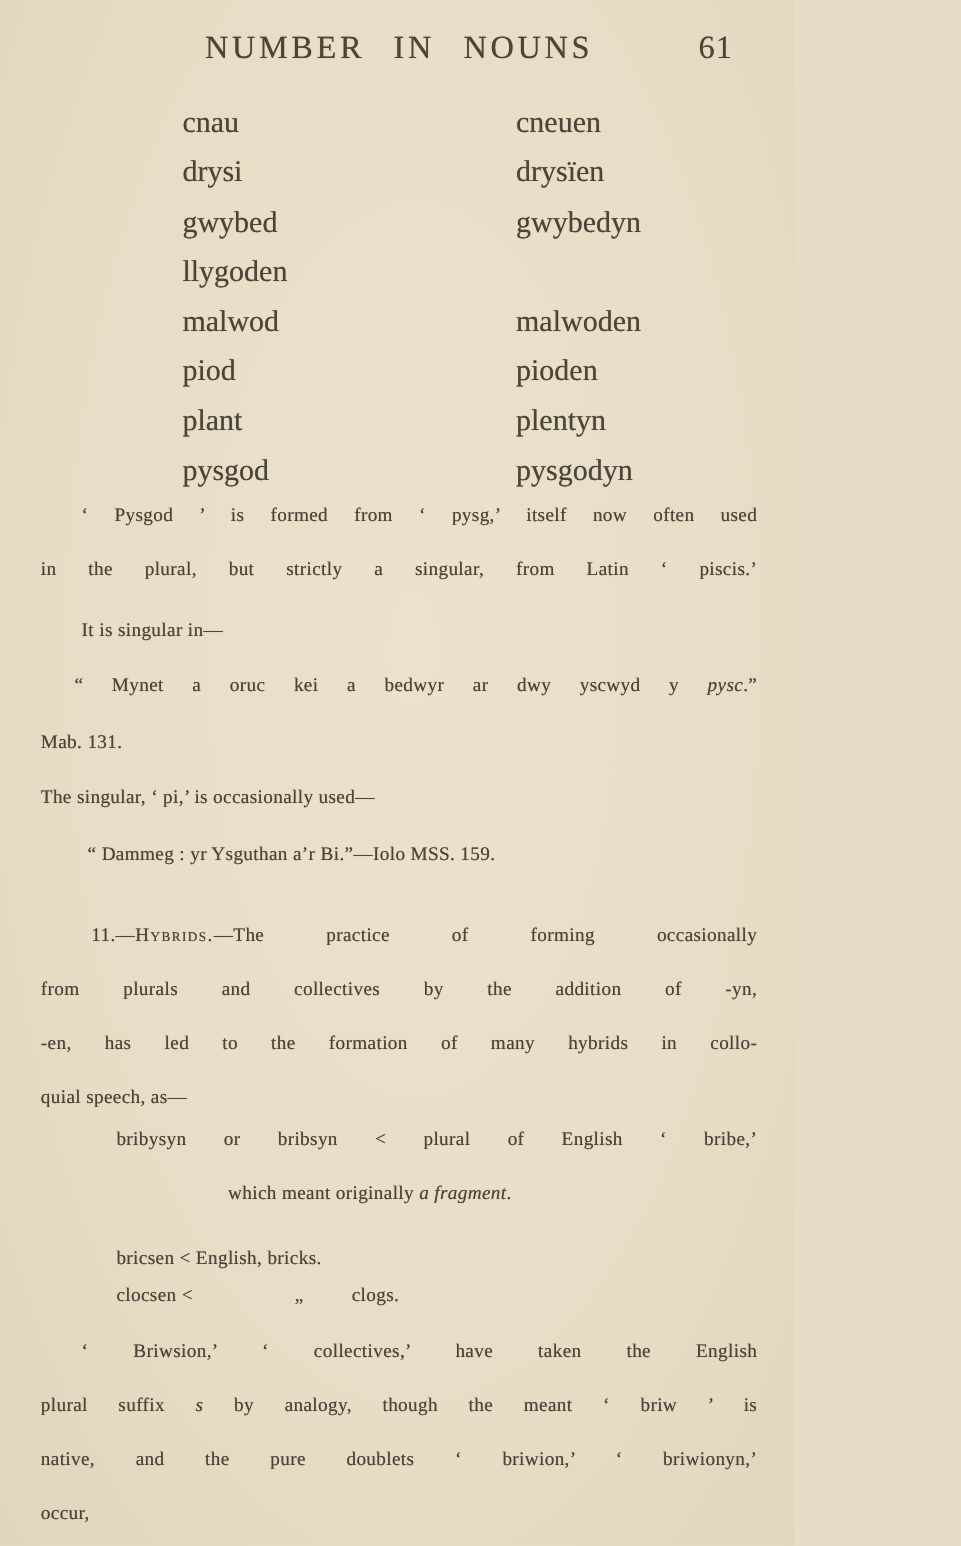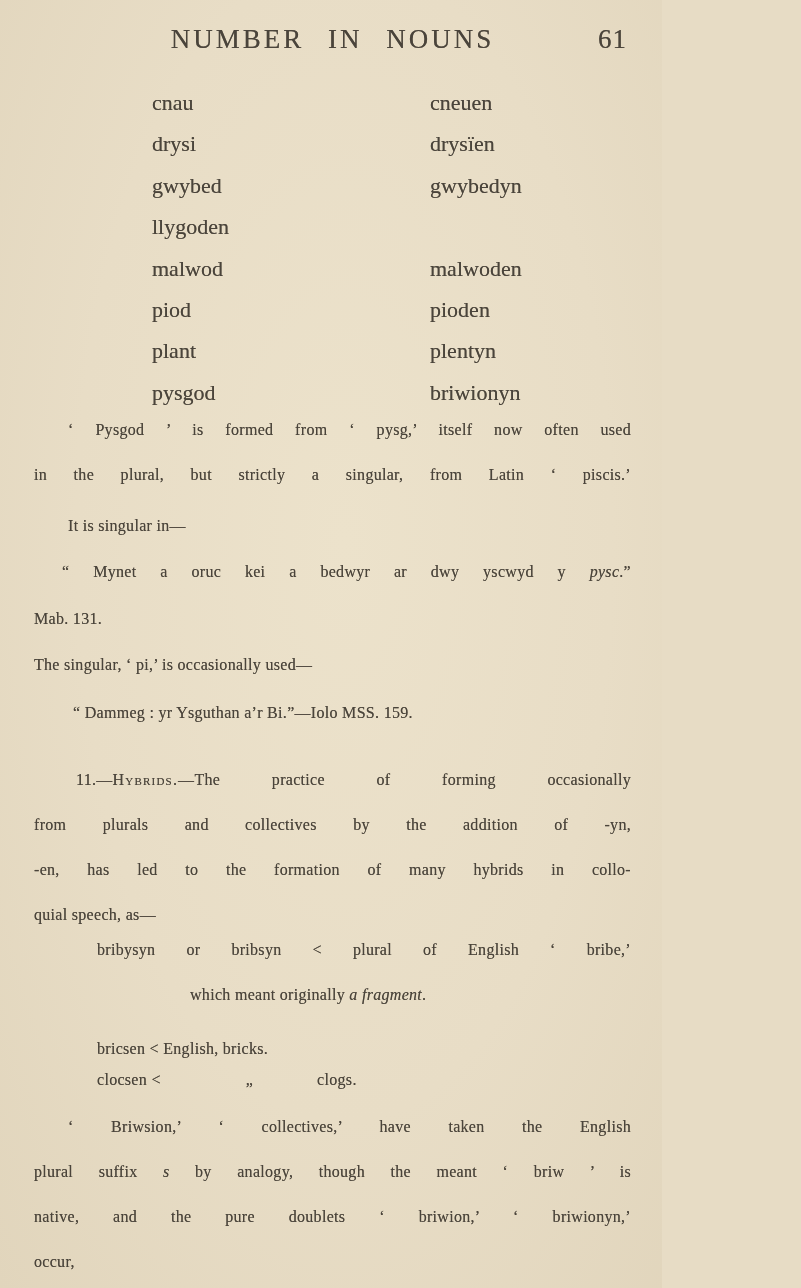--- a/index.html
+++ b/index.html
@@ -23,28 +23,28 @@
   .hdr{
     position:relative;
     text-align:center;
     font-size:27px;
     line-height:34px;
     letter-spacing:3px;
     word-spacing:14px;
   }
   .hdr-num{
     position:absolute;
-    right:4px;top:0;
+    right:20px;top:0;
     letter-spacing:1px;
     word-spacing:normal;
   }
   
   .wordlist{
     margin:26px 0 0 118px;
-    font-size:22px;
+    font-size:25px;
   }
   .wrow{
     display:grid;
     grid-template-columns:278px 1fr;
     line-height:41.4px;
   }
   
   .ln{
     font-size:16px;
     line-height:45px;
@@ -59,21 +59,21 @@
   .right{}
   .ind34{text-indent:34px;}
   .ind42{text-indent:42px;}
   .ind28{text-indent:28px;}
   .ind39{text-indent:39px;}
   .ml63{margin-left:63px;}
   .ml156{margin-left:156px;}
   .it{font-style:italic;}
   .sc{font-variant:small-caps;letter-spacing:1.2px;font-family:Liberation Serif, serif;}
   .ditto{margin-left:85px;}
-  .ditto-after{margin-left:64px;}
+  .ditto-after{margin-left:40px;}
   .mt-a{margin-top:-6px;}
   .mt-b{margin-top:6px;}
   .mt-c{margin-top:1px;}
   .mt-cref{margin-top:2px;}
   .mt-d{margin-top:1px;}
   .mt-e{margin-top:3px;}
   .mt-f{margin-top:22px;}
   .mt-g{margin-top:-10px;}
   .mt-h{margin-top:9px;}
   .mt-i{margin-top:-14px;}
@@ -112,21 +112,21 @@
     <div class="wrow">
       <span>piod</span>
       <span>pioden</span>
     </div>
     <div class="wrow">
       <span>plant</span>
       <span>plentyn</span>
     </div>
     <div class="wrow">
       <span>pysgod</span>
-      <span>briwionyn</span>
+      <span>pysgodyn</span>
     </div>
   </section>
 
   <section class="mt-a">
     <div class="ln j ind34">‘ Pysgod ’ is formed from ‘ pysg,’ itself now often used</div>
     <div class="ln j">in the plural, but strictly a singular, from Latin ‘ piscis.’</div>
   </section>
 
   <div class="ln ind34 mt-b">It is singular in—</div>
 

